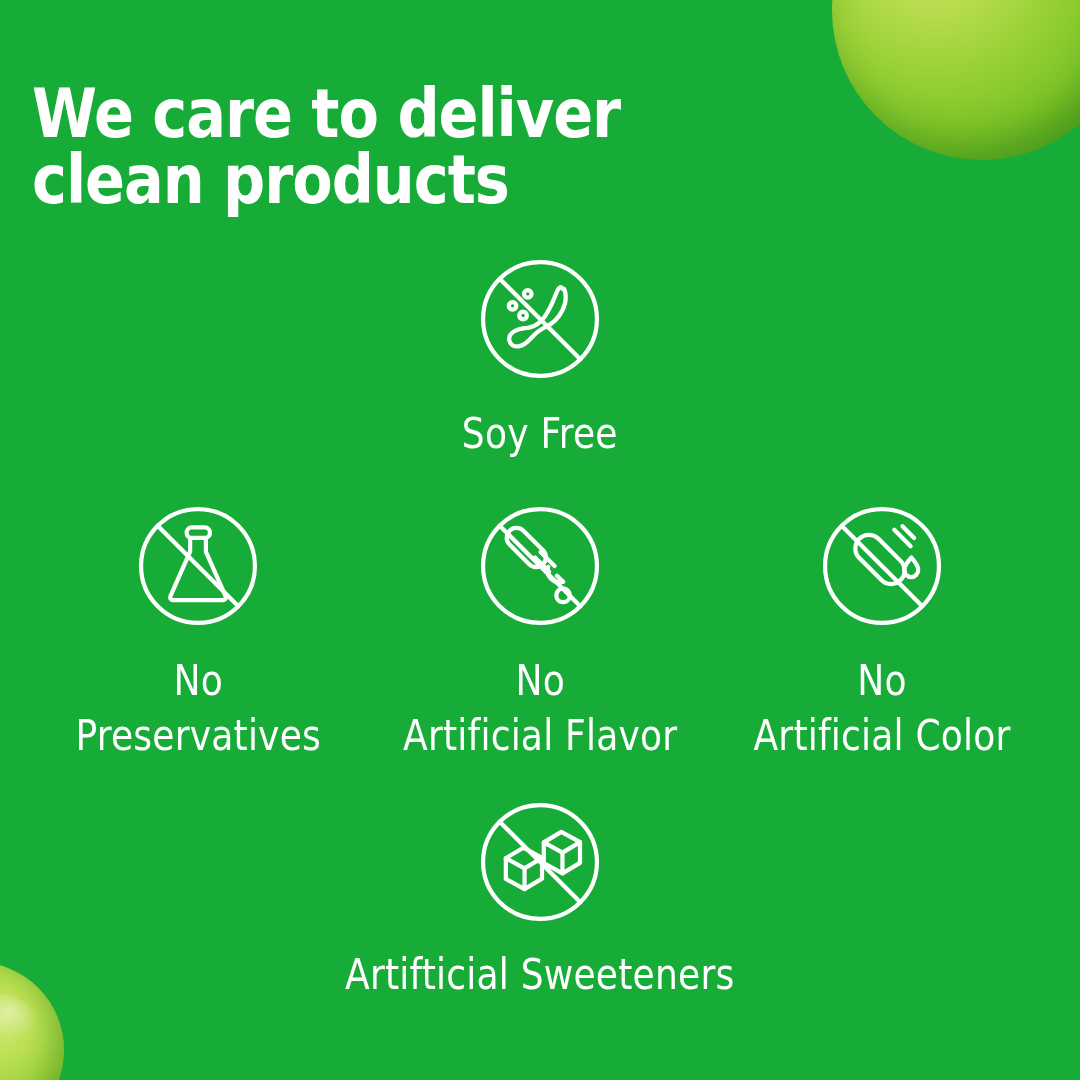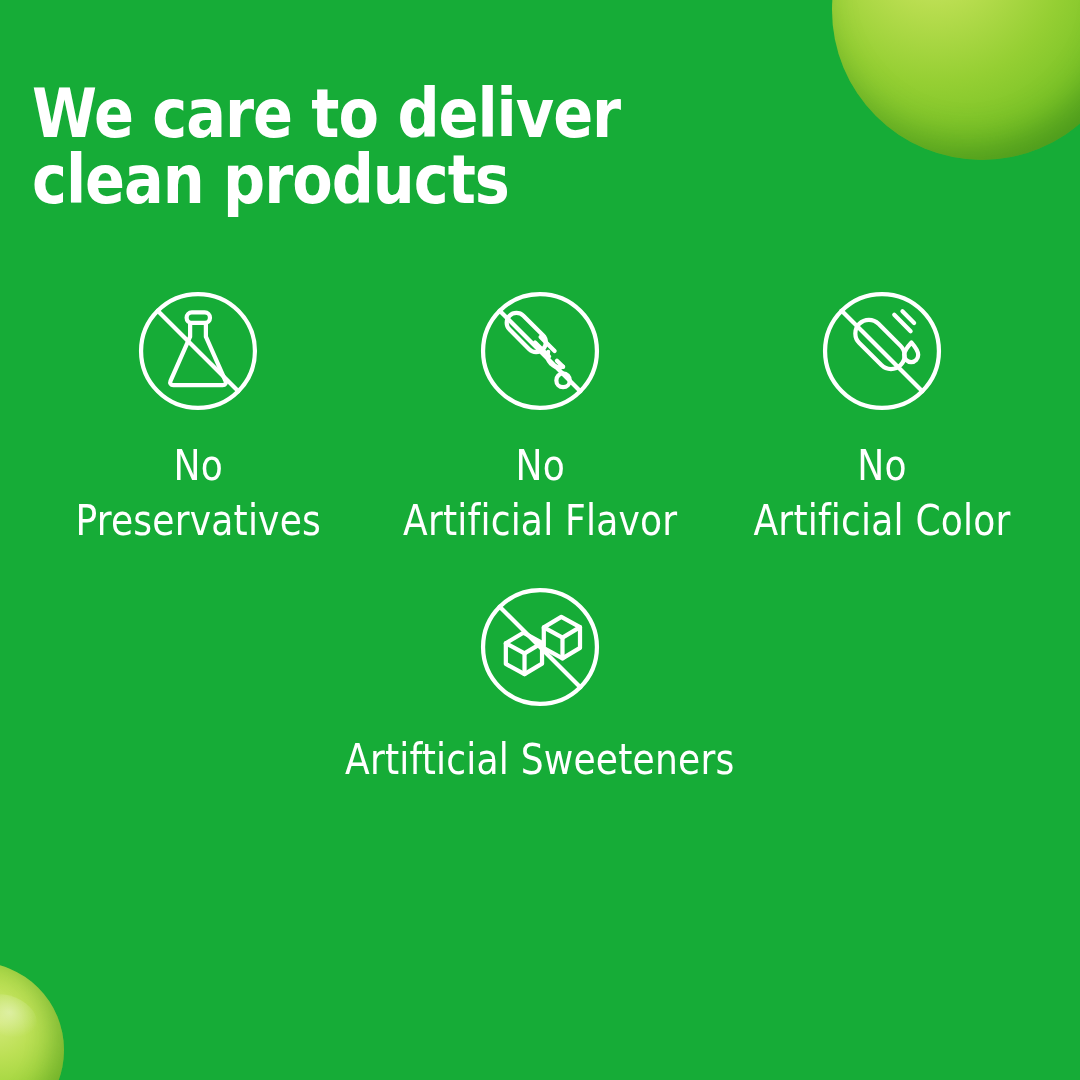--- a/index.html
+++ b/index.html
@@ -144,20 +144,33 @@
 
 <div id="content">
 
   <h1 id="headline">We care to deliver
 clean products</h1>
 
   <div id="badge-grid">
 
     <div class="badge-row row-1">
 
+      <div class="badge">
+        <span class="badge-icon">
+          <svg width="146" height="146" viewBox="0 0 100 100" fill="none" stroke="#ffffff" stroke-width="2.9" stroke-linecap="round" stroke-linejoin="round">
+            <circle cx="50" cy="50" r="39"></circle>
+            <line x1="22.4" y1="22.4" x2="77.6" y2="77.6"></line>
+            <path d="M66.6 29.5c1.6 4.2 1.2 9.6-1.3 14.7-2.6 5.2-6.8 9.1-11.4 11.2-4 1.9-7.1 4.5-9.9 7.6-2.5 2.8-5 5.1-8.6 5.7-3.2.5-5.9-1.2-6.4-4-.5-2.8 1.2-5.3 3.9-6.6 3.3-1.6 6.7-1.6 10.2-2.4 4.3-1 7.4-3.6 9.9-7.1 3-4.2 5.2-8.9 7.1-13.7.9-2.3 1.6-4.1 2.6-5.7.8-1.2 2-1.7 3 .3z"></path>
+            <circle cx="41.6" cy="32.8" r="2.6"></circle>
+            <circle cx="31.2" cy="41.0" r="2.6"></circle>
+            <circle cx="38.4" cy="47.6" r="2.6"></circle>
+          </svg>
+        </span>
+        <span class="badge-label">Soy Free</span>
+      </div>
 
 
 
     </div>
 
     <div class="badge-row" id="row-2">
 
       <div class="badge">
         <span class="badge-icon">
           <svg width="146" height="146" viewBox="0 0 100 100" fill="none" stroke="#ffffff" stroke-width="2.9" stroke-linecap="round" stroke-linejoin="round">

